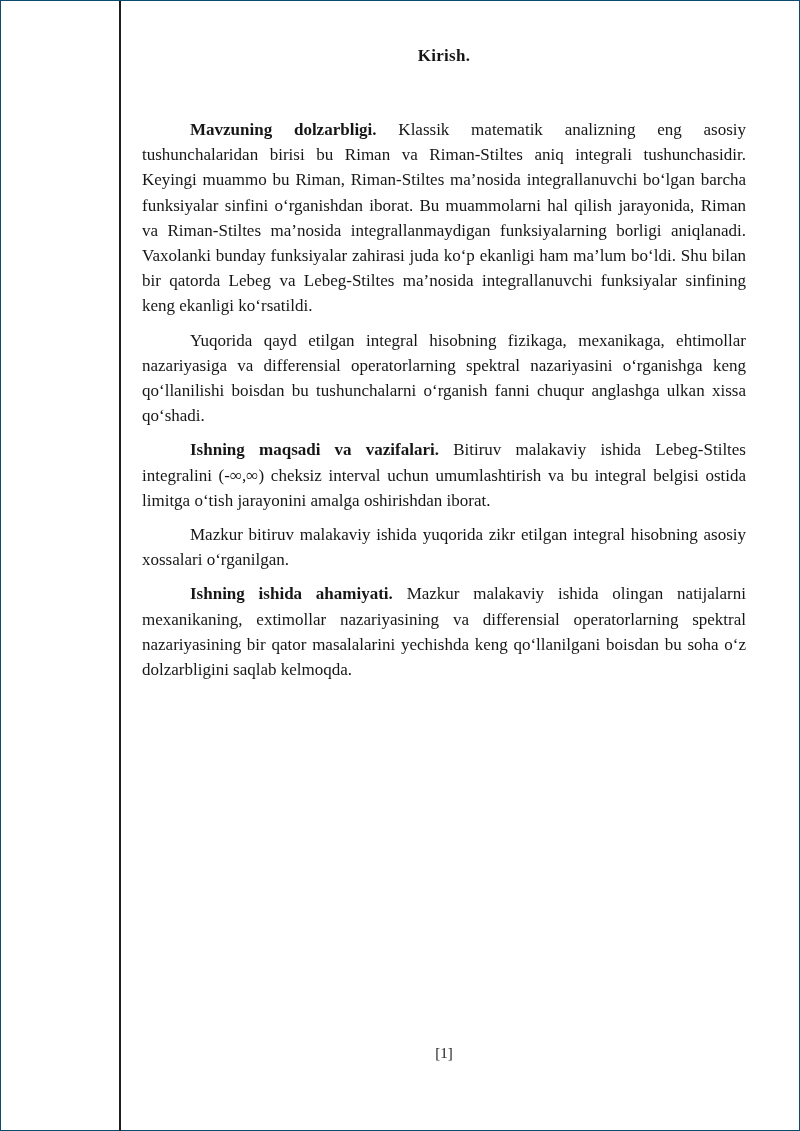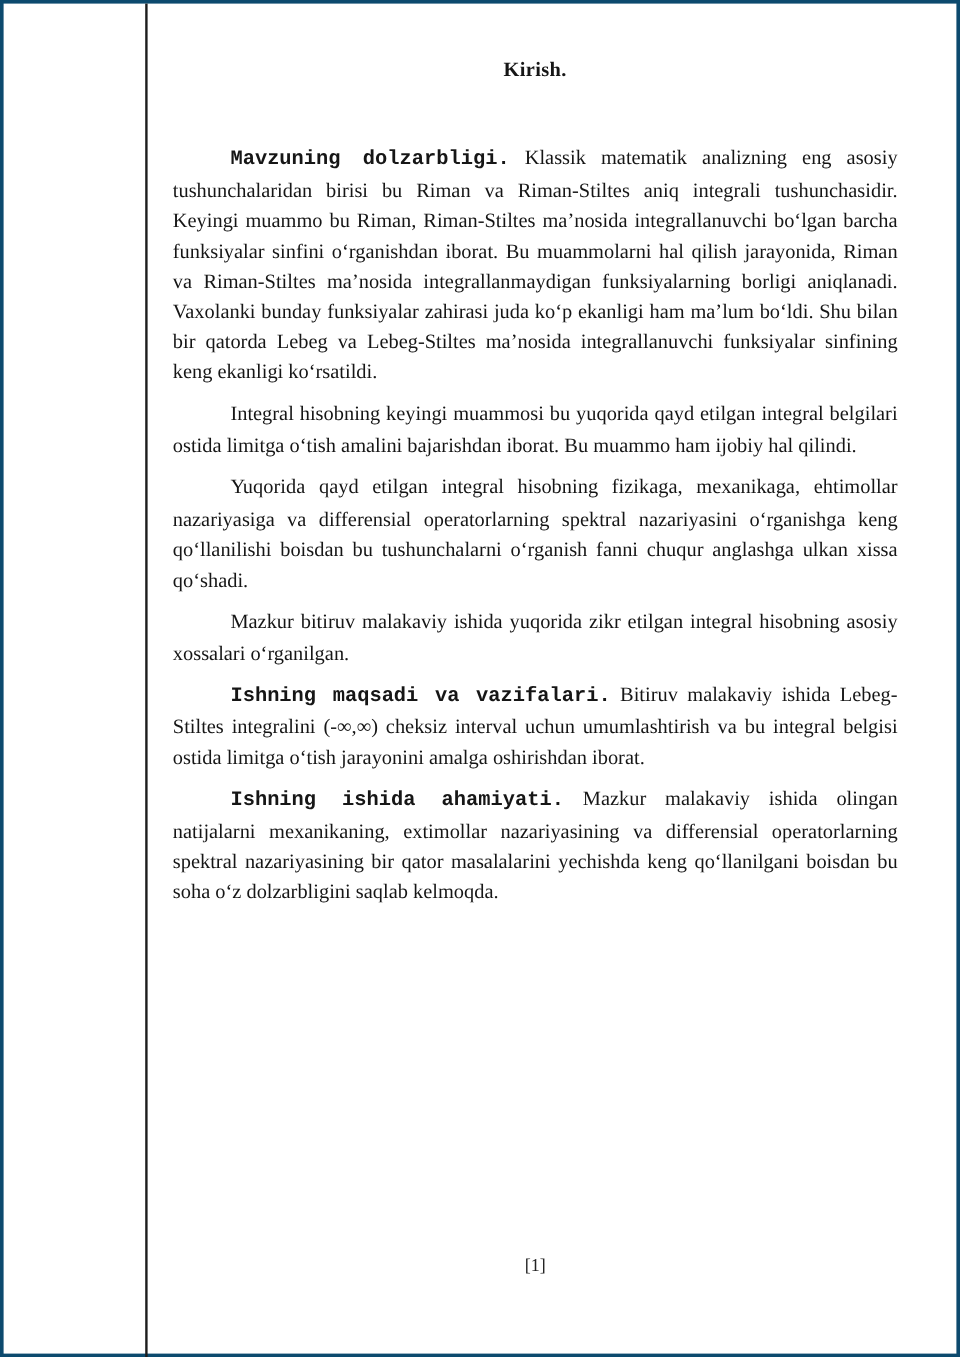--- a/index.html
+++ b/index.html
@@ -12,21 +12,21 @@
     background: #ffffff;
     font-family: "Liberation Serif", serif;
     color: #161616;
     position: relative;
     overflow: hidden;
   }
   .page {
     position: absolute;
     inset: 0;
     background: #ffffff;
-    border: 3px solid #0c4a6e;
+    border: 1px solid #0c4a6e;
     box-sizing: border-box;
   }
   .scan-edge {
     position: absolute;
     left: 118px;
     top: 0;
     width: 2px;
     height: 1131px;
     background: #1d1d1d;
   }
@@ -48,21 +48,20 @@
   }
   .para {
     font-size: 17px;
     line-height: 25.2px;
     text-align: justify;
     text-indent: 48px;
     margin: 0 0 9px 0;
   }
   .lead {
     font-weight: bold;
-    font-family: Liberation Mono, monospace;
   }
   .pagenum {
     position: absolute;
     left: 141px;
     width: 604px;
     top: 1044px;
     text-align: center;
     font-size: 15px;
     color: #222222;
   }
@@ -71,22 +70,21 @@
 <body>
 
 <div class="page">
   <div class="scan-edge"></div>
 
   <div class="content">
     <h1 class="title">Kirish.</h1>
 
     <div class="paras">
       <p class="para"><span class="lead">Mavzuning dolzarbligi.</span><span> Klassik matematik analizning eng asosiy tushunchalaridan birisi bu Riman va Riman-Stiltes aniq integrali tushunchasidir. Keyingi muammo bu Riman, Riman-Stiltes ma’nosida integrallanuvchi bo‘lgan barcha funksiyalar sinfini o‘rganishdan iborat. Bu muammolarni hal qilish jarayonida, Riman va Riman-Stiltes ma’nosida integrallanmaydigan funksiyalarning borligi aniqlanadi. Vaxolanki bunday funksiyalar zahirasi juda ko‘p ekanligi ham ma’lum bo‘ldi. Shu bilan bir qatorda Lebeg va Lebeg-Stiltes ma’nosida integrallanuvchi funksiyalar sinfining keng ekanligi ko‘rsatildi.</span></p>
-      <p class="para"><span class="lead"></span><span>Integral hisobning keyingi muammosi bu yuqorida qayd etilgan integral belgilari ostida limitga o‘tish amalini bajarishdan iborat. Bu muammo ham ijobiy hal qilindi.</span></p>
       <p class="para"><span class="lead"></span><span>Yuqorida qayd etilgan integral hisobning fizikaga, mexanikaga, ehtimollar nazariyasiga va differensial operatorlarning spektral nazariyasini o‘rganishga keng qo‘llanilishi boisdan bu tushunchalarni o‘rganish fanni chuqur anglashga ulkan xissa qo‘shadi.</span></p>
+      <p class="para"><span class="lead">Ishning maqsadi va vazifalari.</span><span> Bitiruv malakaviy ishida Lebeg-Stiltes integralini (-∞,∞) cheksiz interval uchun umumlashtirish va bu integral belgisi ostida limitga o‘tish jarayonini amalga oshirishdan iborat.</span></p>
       <p class="para"><span class="lead"></span><span>Mazkur bitiruv malakaviy ishida yuqorida zikr etilgan integral hisobning asosiy xossalari o‘rganilgan.</span></p>
-      <p class="para"><span class="lead">Ishning maqsadi va vazifalari.</span><span> Bitiruv malakaviy ishida Lebeg-Stiltes integralini (-∞,∞) cheksiz interval uchun umumlashtirish va bu integral belgisi ostida limitga o‘tish jarayonini amalga oshirishdan iborat.</span></p>
       <p class="para"><span class="lead">Ishning ishida ahamiyati.</span><span> Mazkur malakaviy ishida olingan natijalarni mexanikaning, extimollar nazariyasining va differensial operatorlarning spektral nazariyasining bir qator masalalarini yechishda keng qo‘llanilgani boisdan bu soha o‘z dolzarbligini saqlab kelmoqda.</span></p>
     </div>
   </div>
 
   <div class="pagenum">[1]</div>
 </div>
 
 </body></html>

